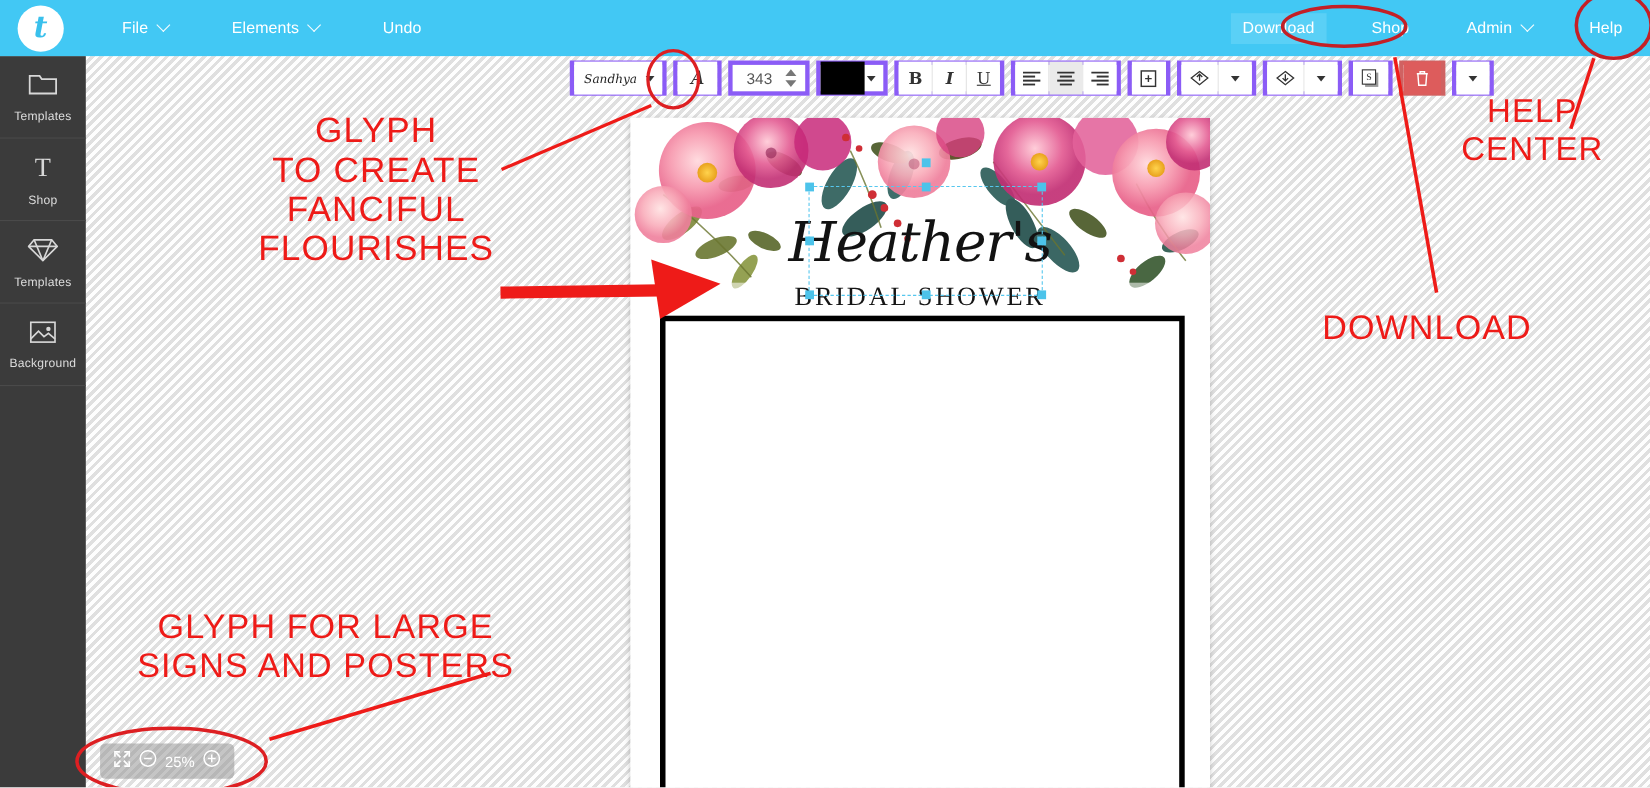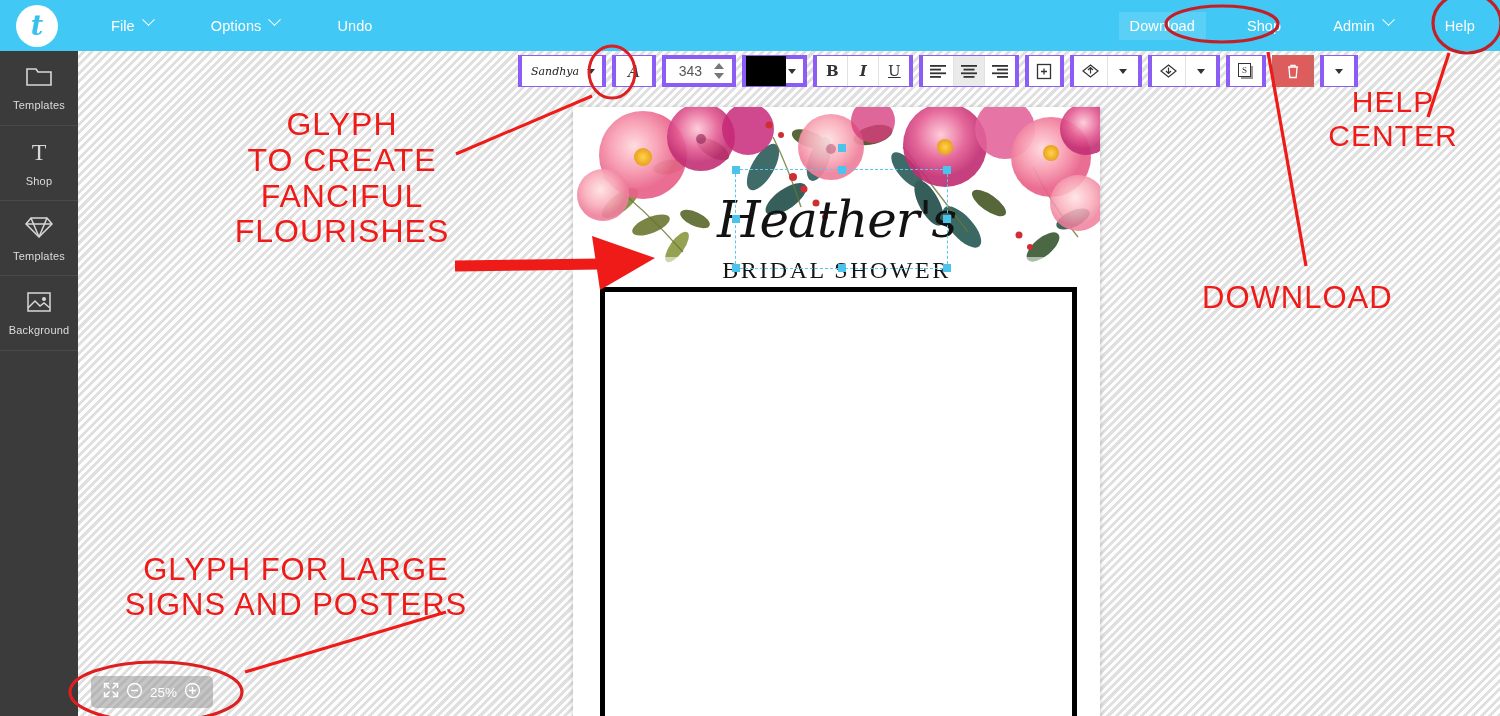--- a/index.html
+++ b/index.html
@@ -47,21 +47,21 @@
   }
   .topnav-right {
     position: absolute; right: 14px; top: 0;
     height: 51px;
     display: flex; align-items: center;
   }
   .navitem {
     color: #ffffff;
     font-size: 14.5px;
     padding: 6px 11px;
-    display: flex; align-items: flex-start;
+    display: flex; align-items: center;
     gap: 9px;
     white-space: nowrap;
     letter-spacing: .1px;
   }
   .navitem.spaced { margin-right: 36px; }
   .navitem.highlight {
     background: #5ad0f6;
   }
   .caret {
     display: inline-block;
@@ -270,21 +270,21 @@
     position: absolute;
     color: #ee1b18;
     font-family: "Liberation Sans", sans-serif;
     font-weight: 400;
     letter-spacing: 1px;
     line-height: 1.12;
     z-index: 30;
     pointer-events: none;
     white-space: pre;
   }
-  #ann-glyph  { left: 222px; top: 107px; font-size: 32px; text-align: center; width: 240px; }
+  #ann-glyph  { left: 222px; top: 101px; font-size: 32px; text-align: center; width: 240px; }
   #ann-help   { left: 1303px; top: 85px; font-size: 30px; text-align: center; width: 180px; }
   #ann-down   { left: 1202px; top: 281px; font-size: 31px; }
   #ann-zoom   { left: 96px;  top: 553px; font-size: 31px; text-align:center; width: 400px; }
 
   .overlay-svg {
     position: absolute; left: 0; top: 0;
     width: 1500px; height: 716px;
     z-index: 29;
     pointer-events: none;
   }
@@ -450,21 +450,21 @@
     <div class="logo">
       <span class="logo-letter">t</span>
     </div>
 
     <div class="topnav">
       <div class="navitem spaced">
         <span>File</span>
         <span class="caret"></span>
       </div>
       <div class="navitem spaced">
-        <span>Options</span>
+        <span>Elements</span>
         <span class="caret"></span>
       </div>
       <div class="navitem">
         <span>Undo</span>
       </div>
     </div>
 
     <div class="topnav-right">
       <div class="navitem highlight" style="margin-right:30px">
         <span>Download</span>

